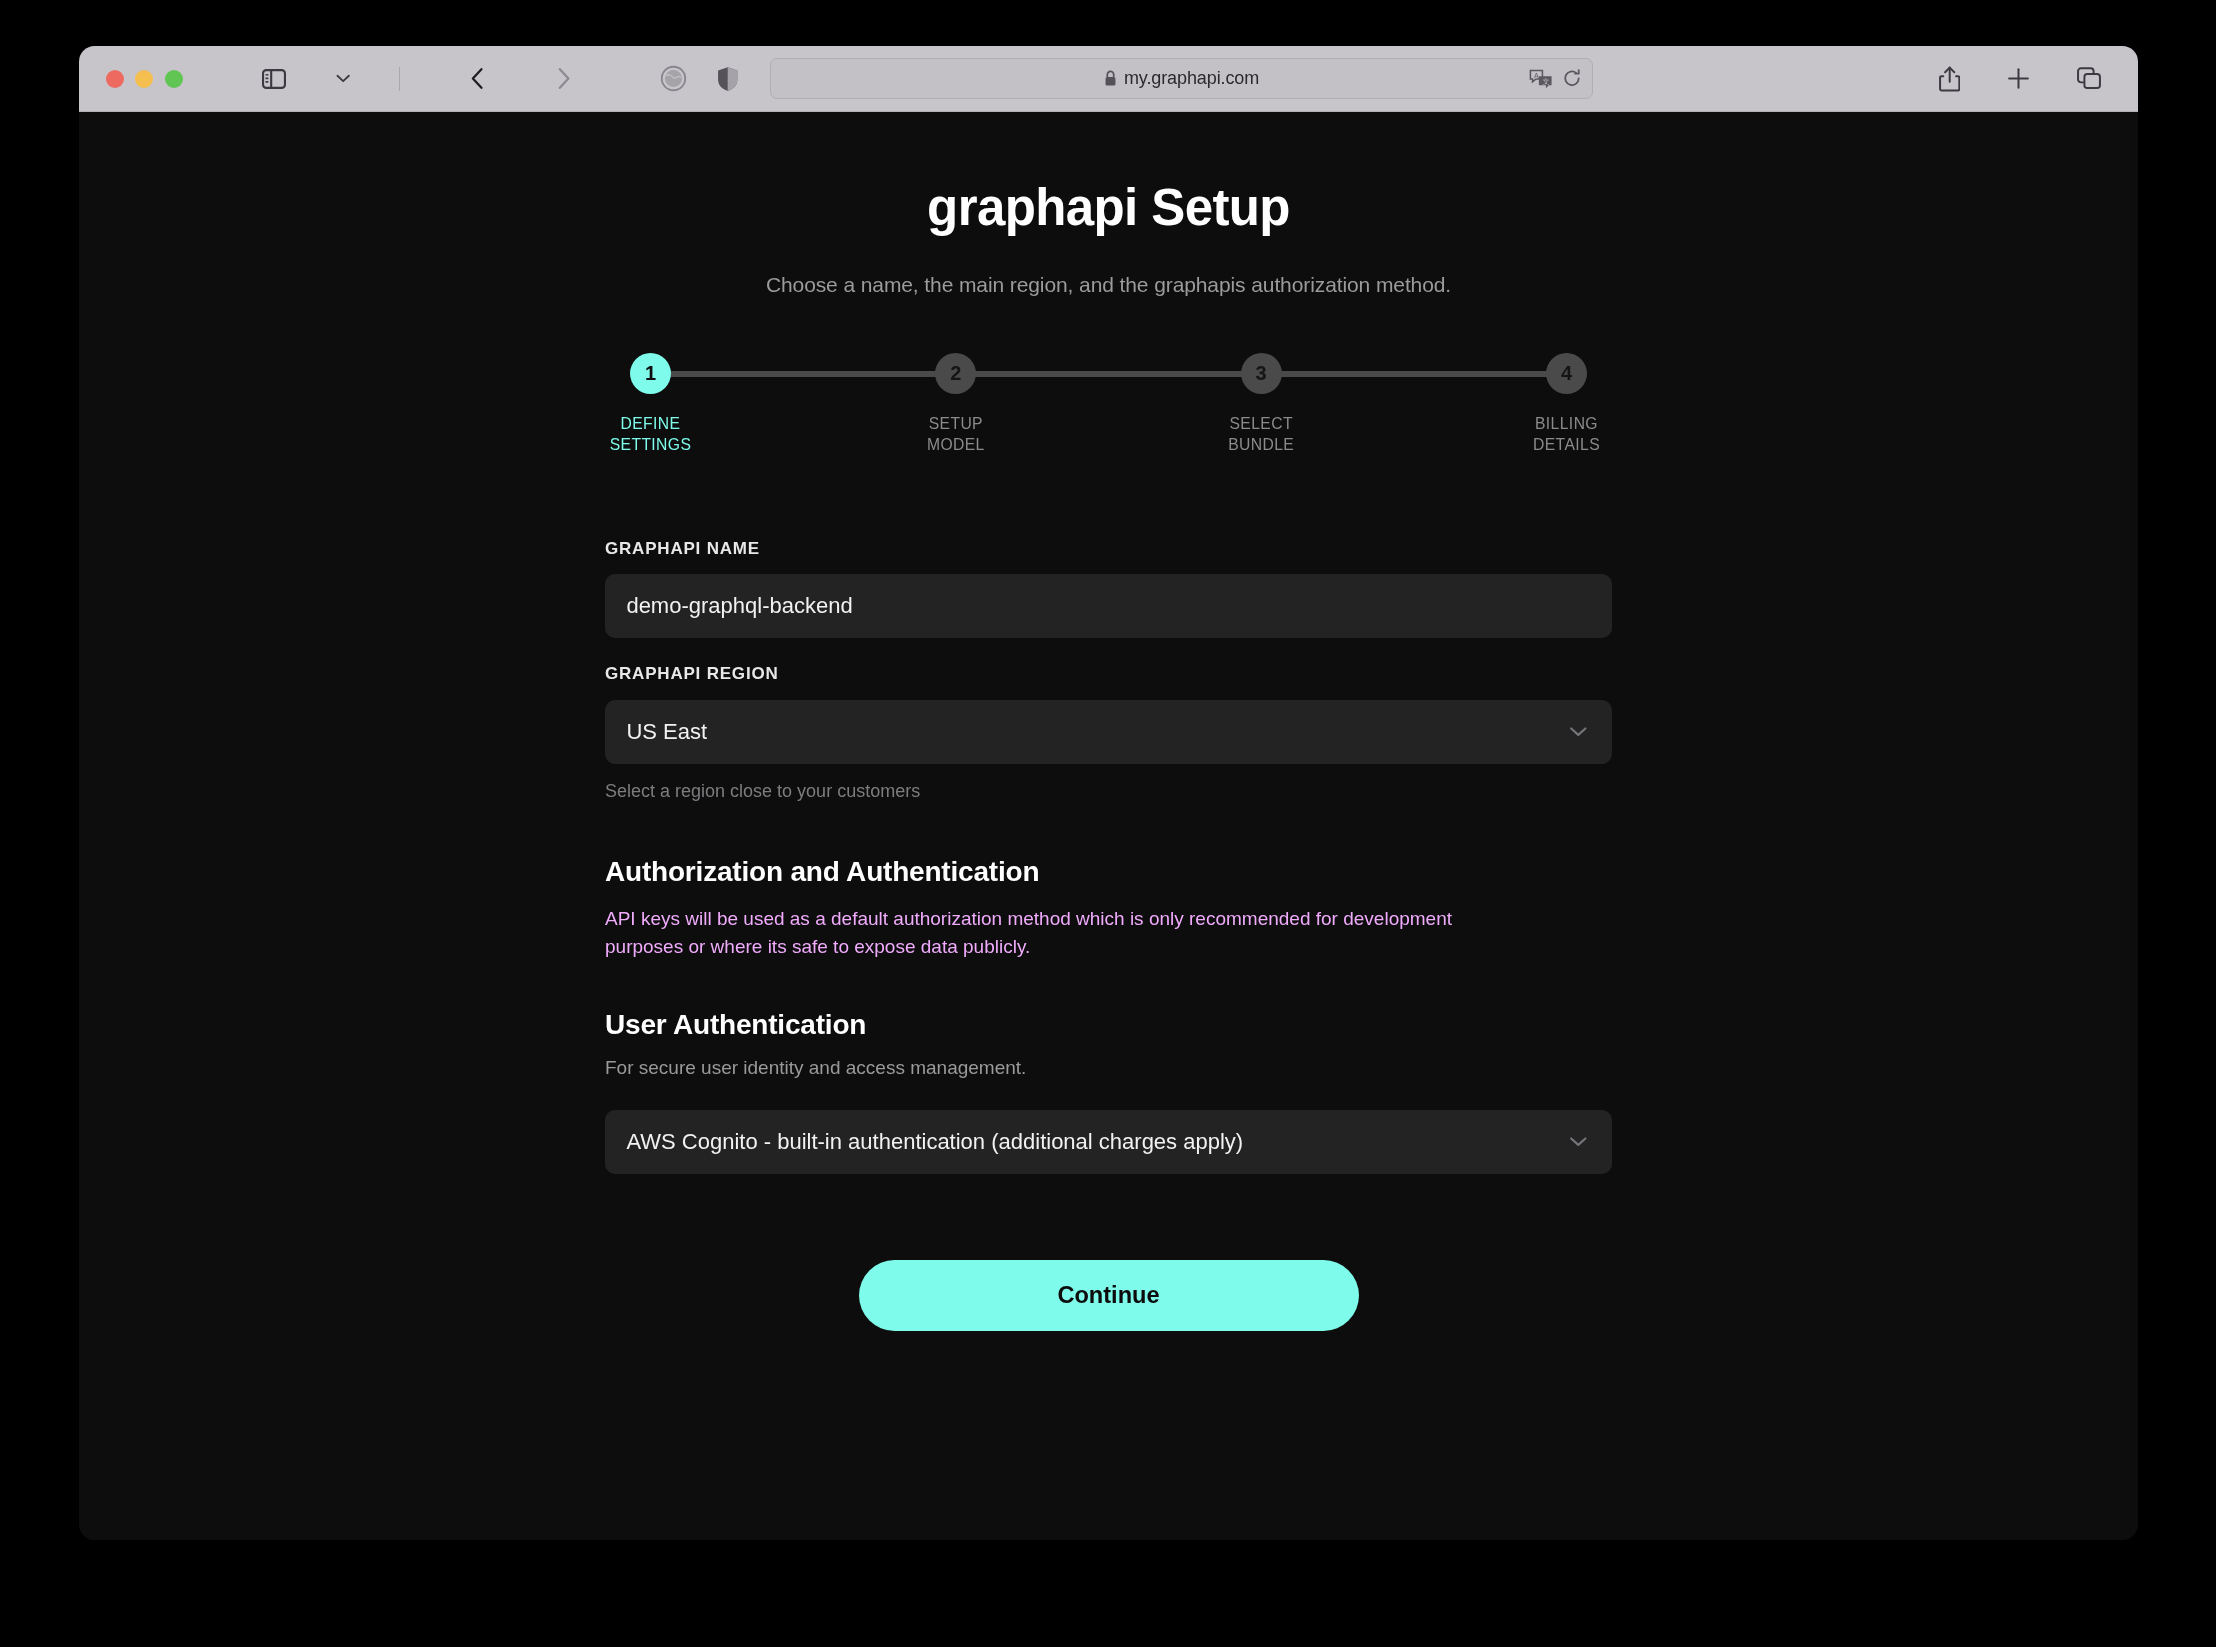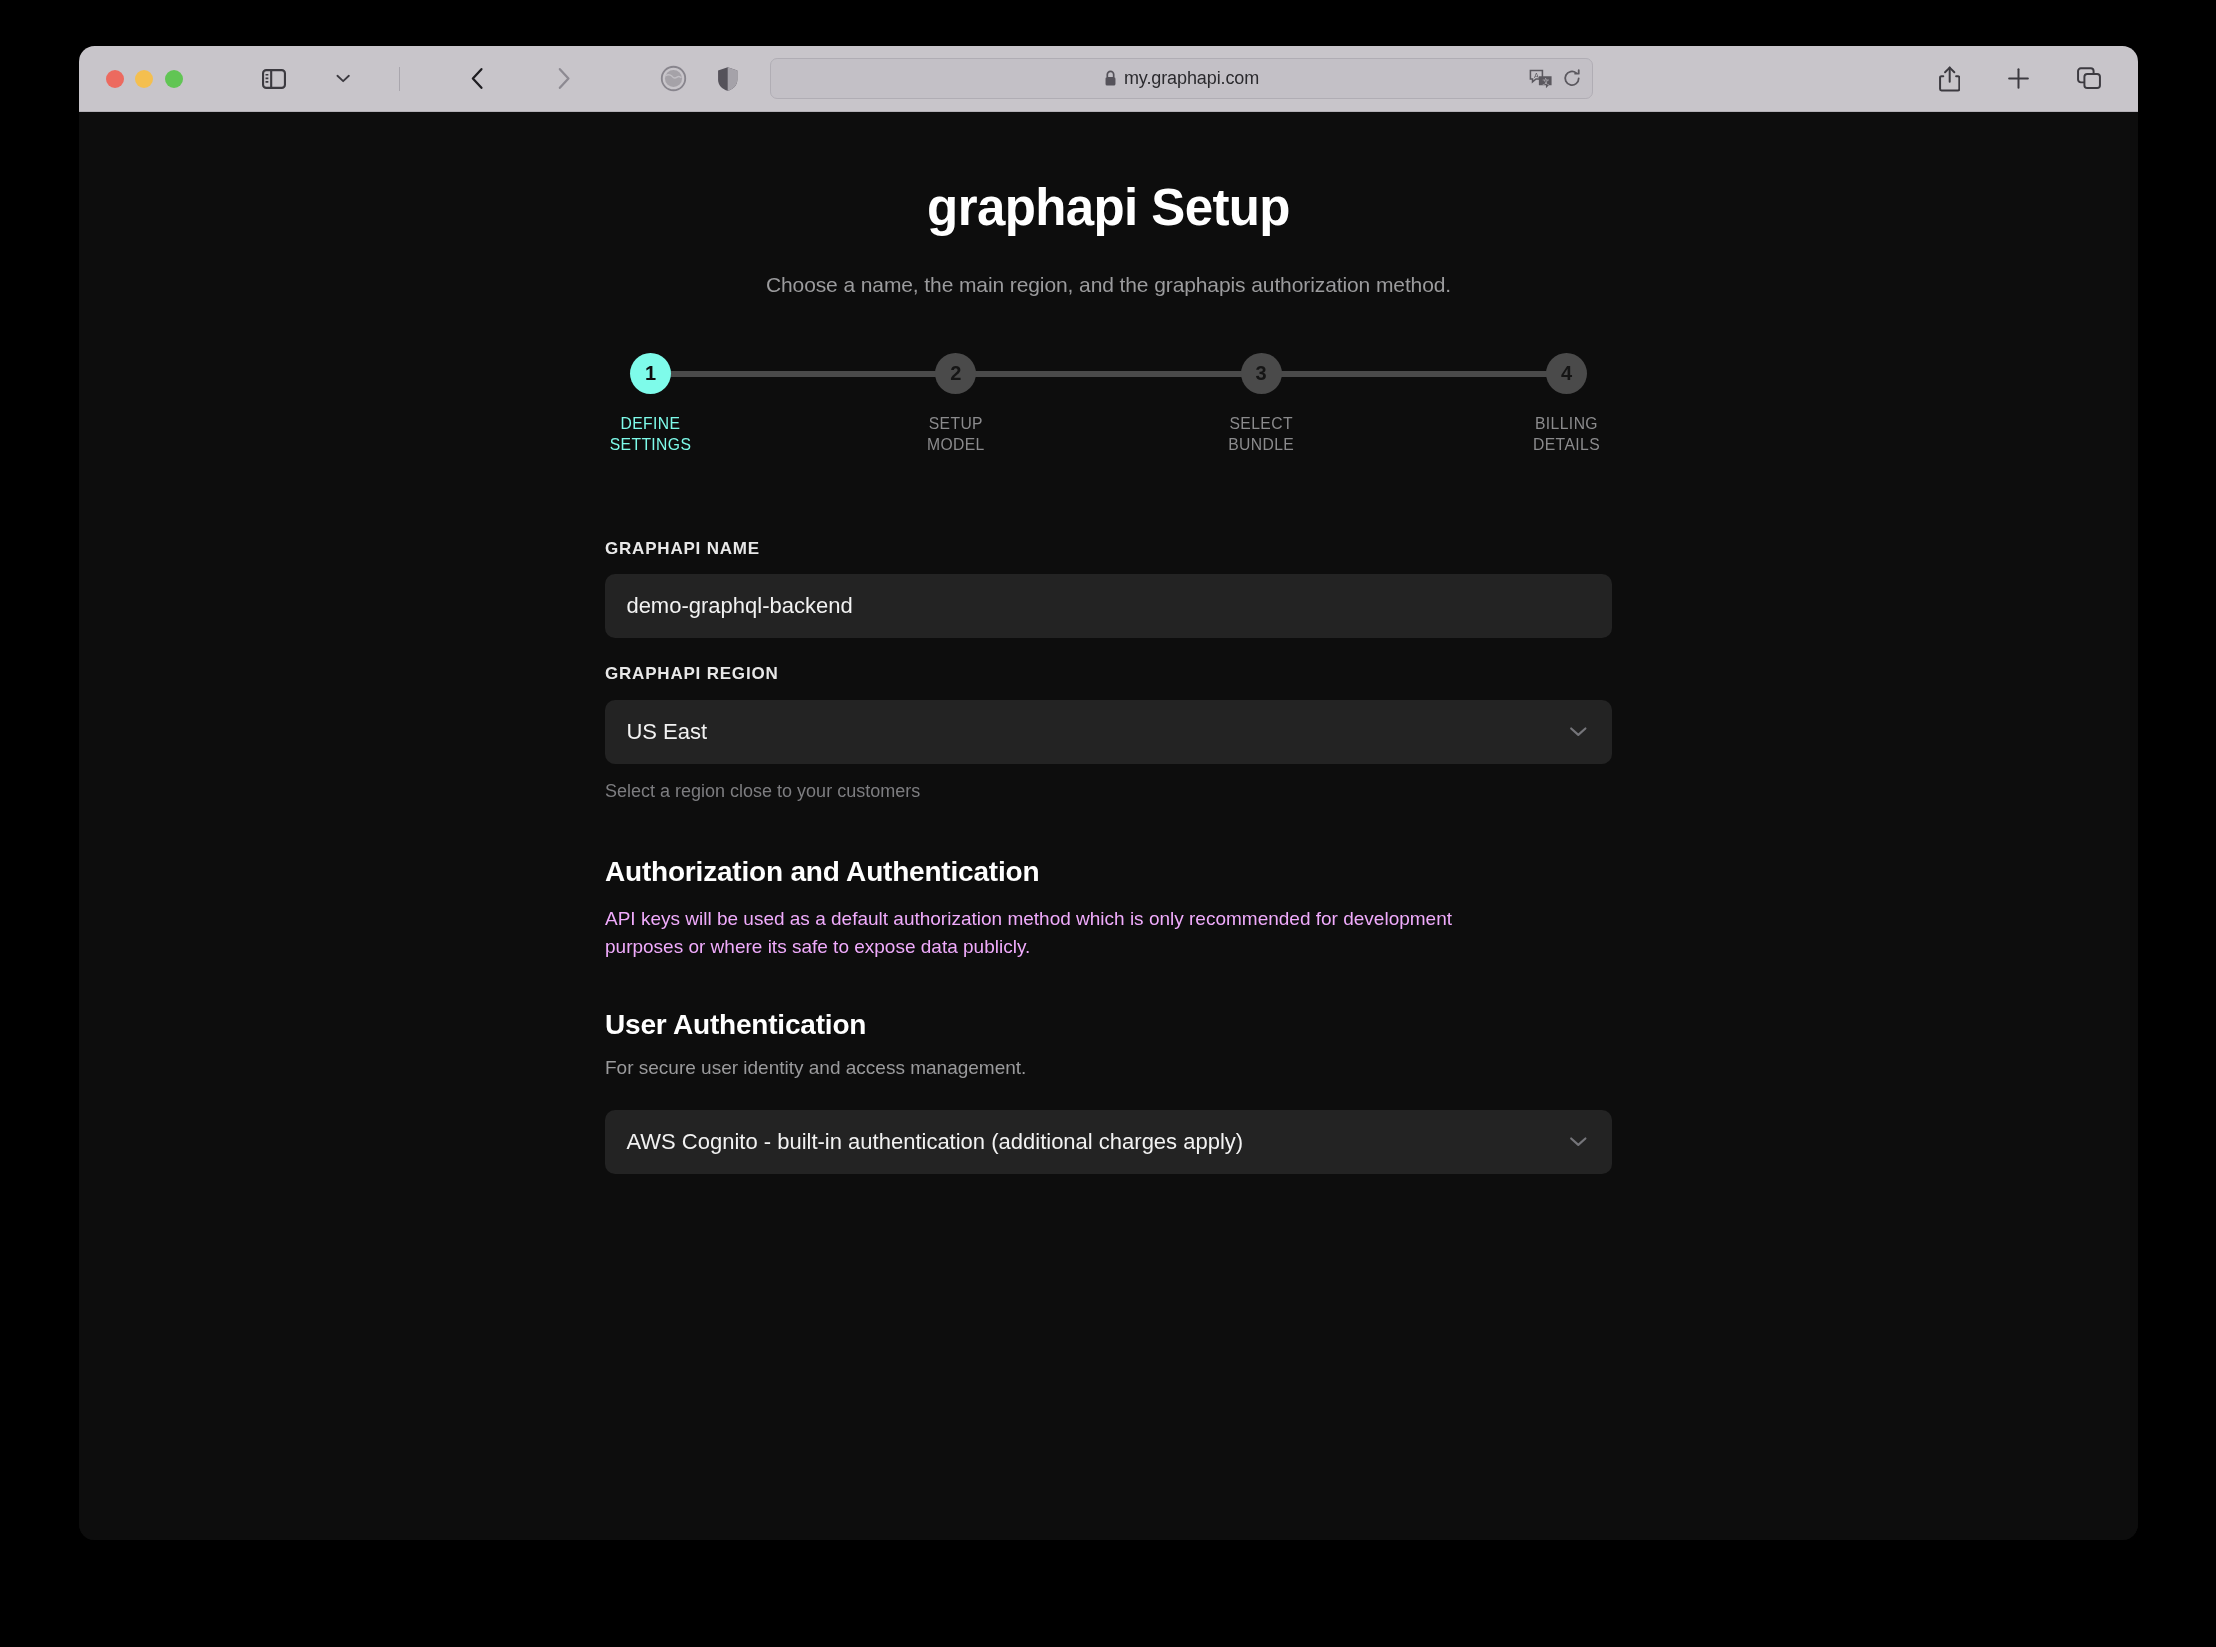--- a/index.html
+++ b/index.html
@@ -446,18 +446,21 @@
           <div class="control select" id="auth-method-select">
             <span>AWS Cognito - built-in authentication (additional charges apply)</span>
             <span class="select-chevron">
               <svg width="18.6" height="11.4" viewBox="0 0 26 16" fill="none">
                 <path d="M3 3.5 L13 12.5 L23 3.5" stroke="currentColor" stroke-width="3" stroke-linecap="round" stroke-linejoin="round"></path>
               </svg>
             </span>
           </div>
         </div>
 
+        <div id="continue-row">
+          <button id="continue-button">Continue</button>
+        </div>
 
       </div>
     </div>
   </div>
 </div>
 
 
 </body></html>

